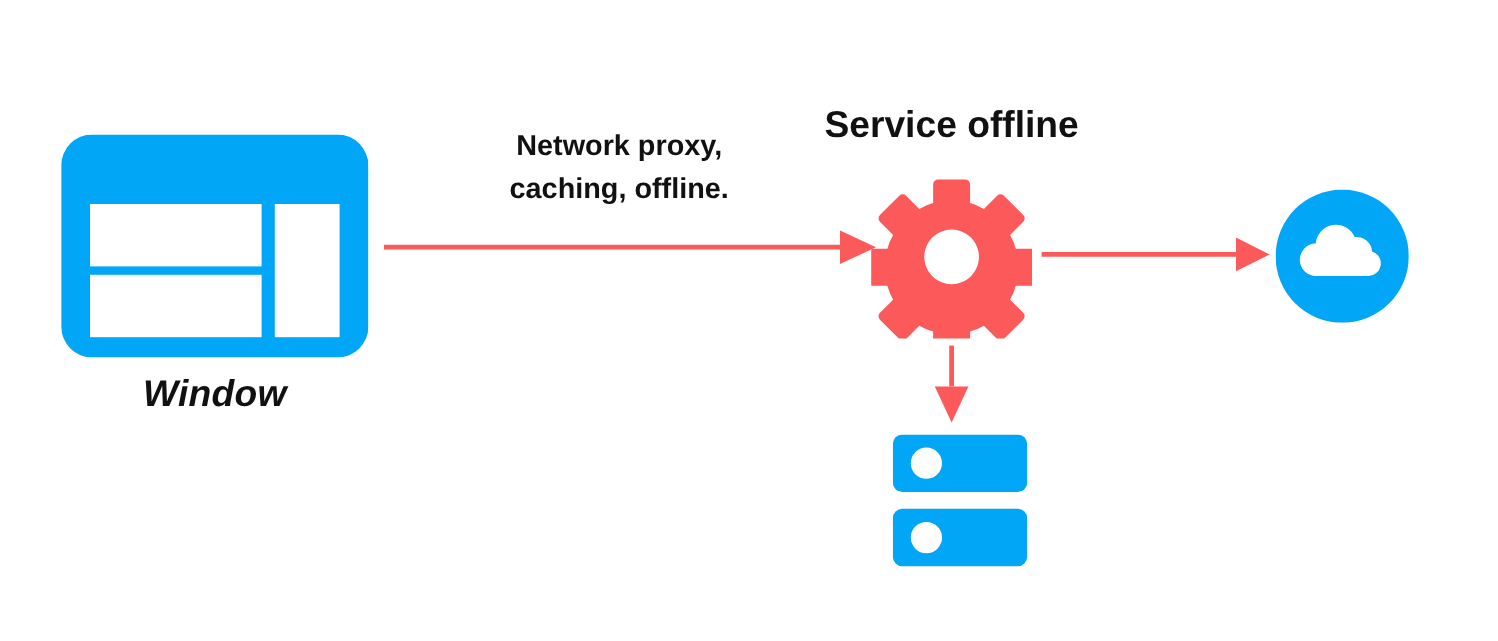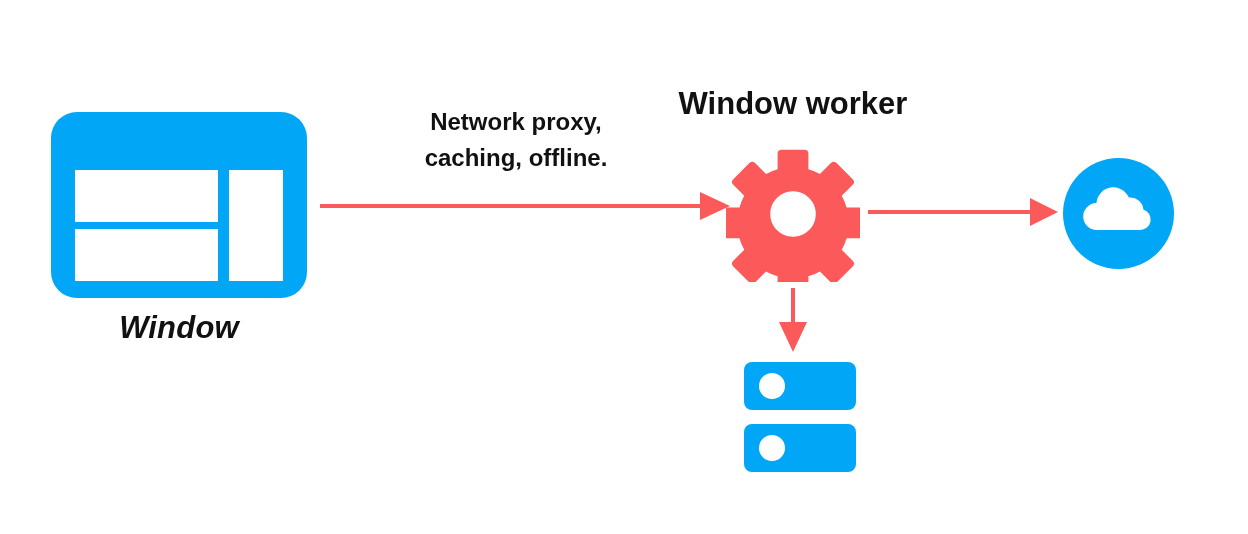--- a/index.html
+++ b/index.html
@@ -117,21 +117,21 @@
       <line x1="868" y1="212" x2="1030" y2="212" stroke="#FC5A5A" stroke-width="4"></line>
       <polygon points="1030,198 1058,212 1030,226" fill="#FC5A5A"></polygon>
     </g>
 
     <g>
       <line x1="793" y1="288" x2="793" y2="322" stroke="#FC5A5A" stroke-width="4"></line>
       <polygon points="779,322 807,322 793,352" fill="#FC5A5A"></polygon>
     </g>
   </svg>
 
-  <div id="sw-label">Window worker</div>
+  <div id="sw-label">Service offline</div>
 
   <div class="node" id="gear-node">
     <svg id="gear-icon" viewBox="0 0 100 100" xmlns="http://www.w3.org/2000/svg">
       <path fill="#FC5A5A" fill-rule="evenodd" d="
         M41.5,2 h17 a3,3 0 0 1 3,3 v11.6
         a35,35 0 0 1 8.6,3.6 l8.2,-8.2
         a3,3 0 0 1 4.24,0 l12.02,12.02 a3,3 0 0 1 0,4.24
         l-8.2,8.2 a35,35 0 0 1 3.6,8.6 h11.6
         a3,3 0 0 1 3,3 v17 a3,3 0 0 1 -3,3 h-11.6
         a35,35 0 0 1 -3.6,8.6 l8.2,8.2

